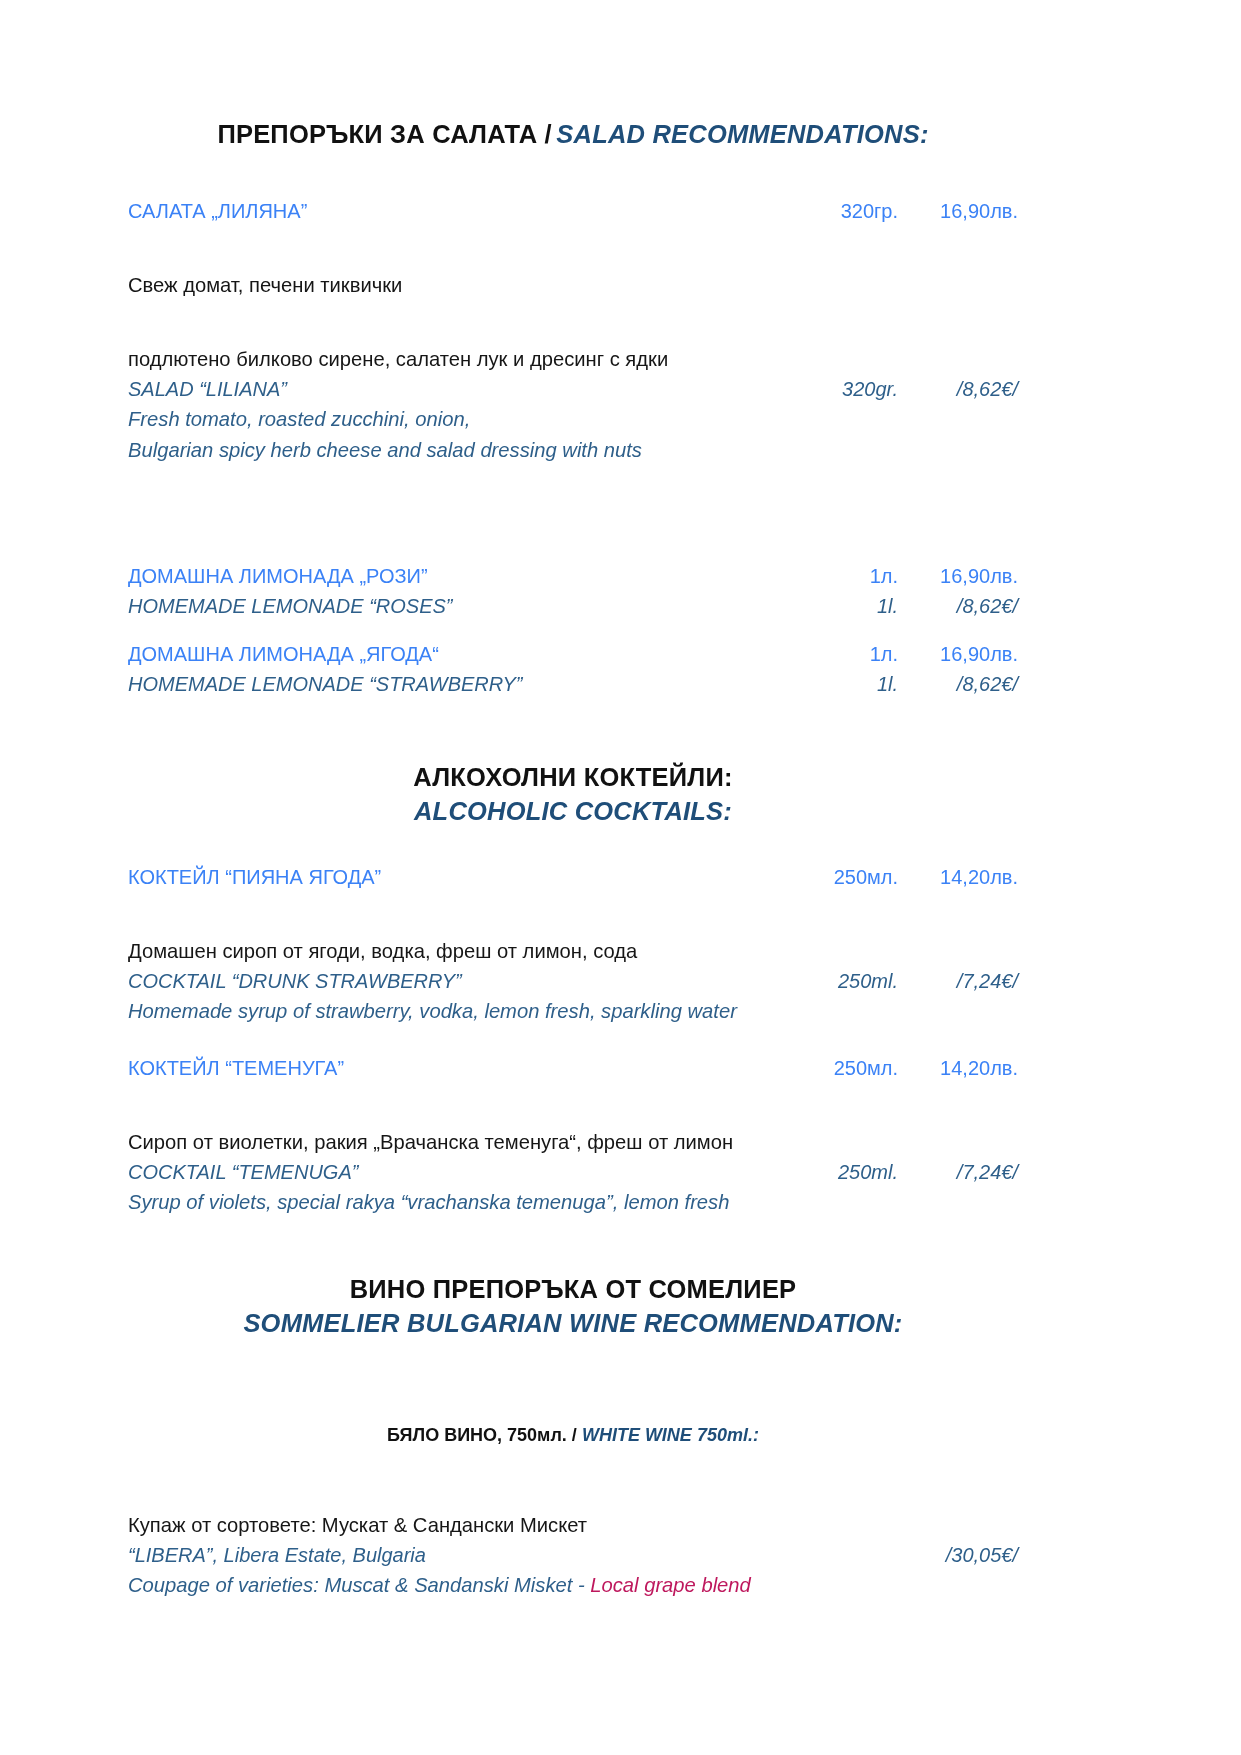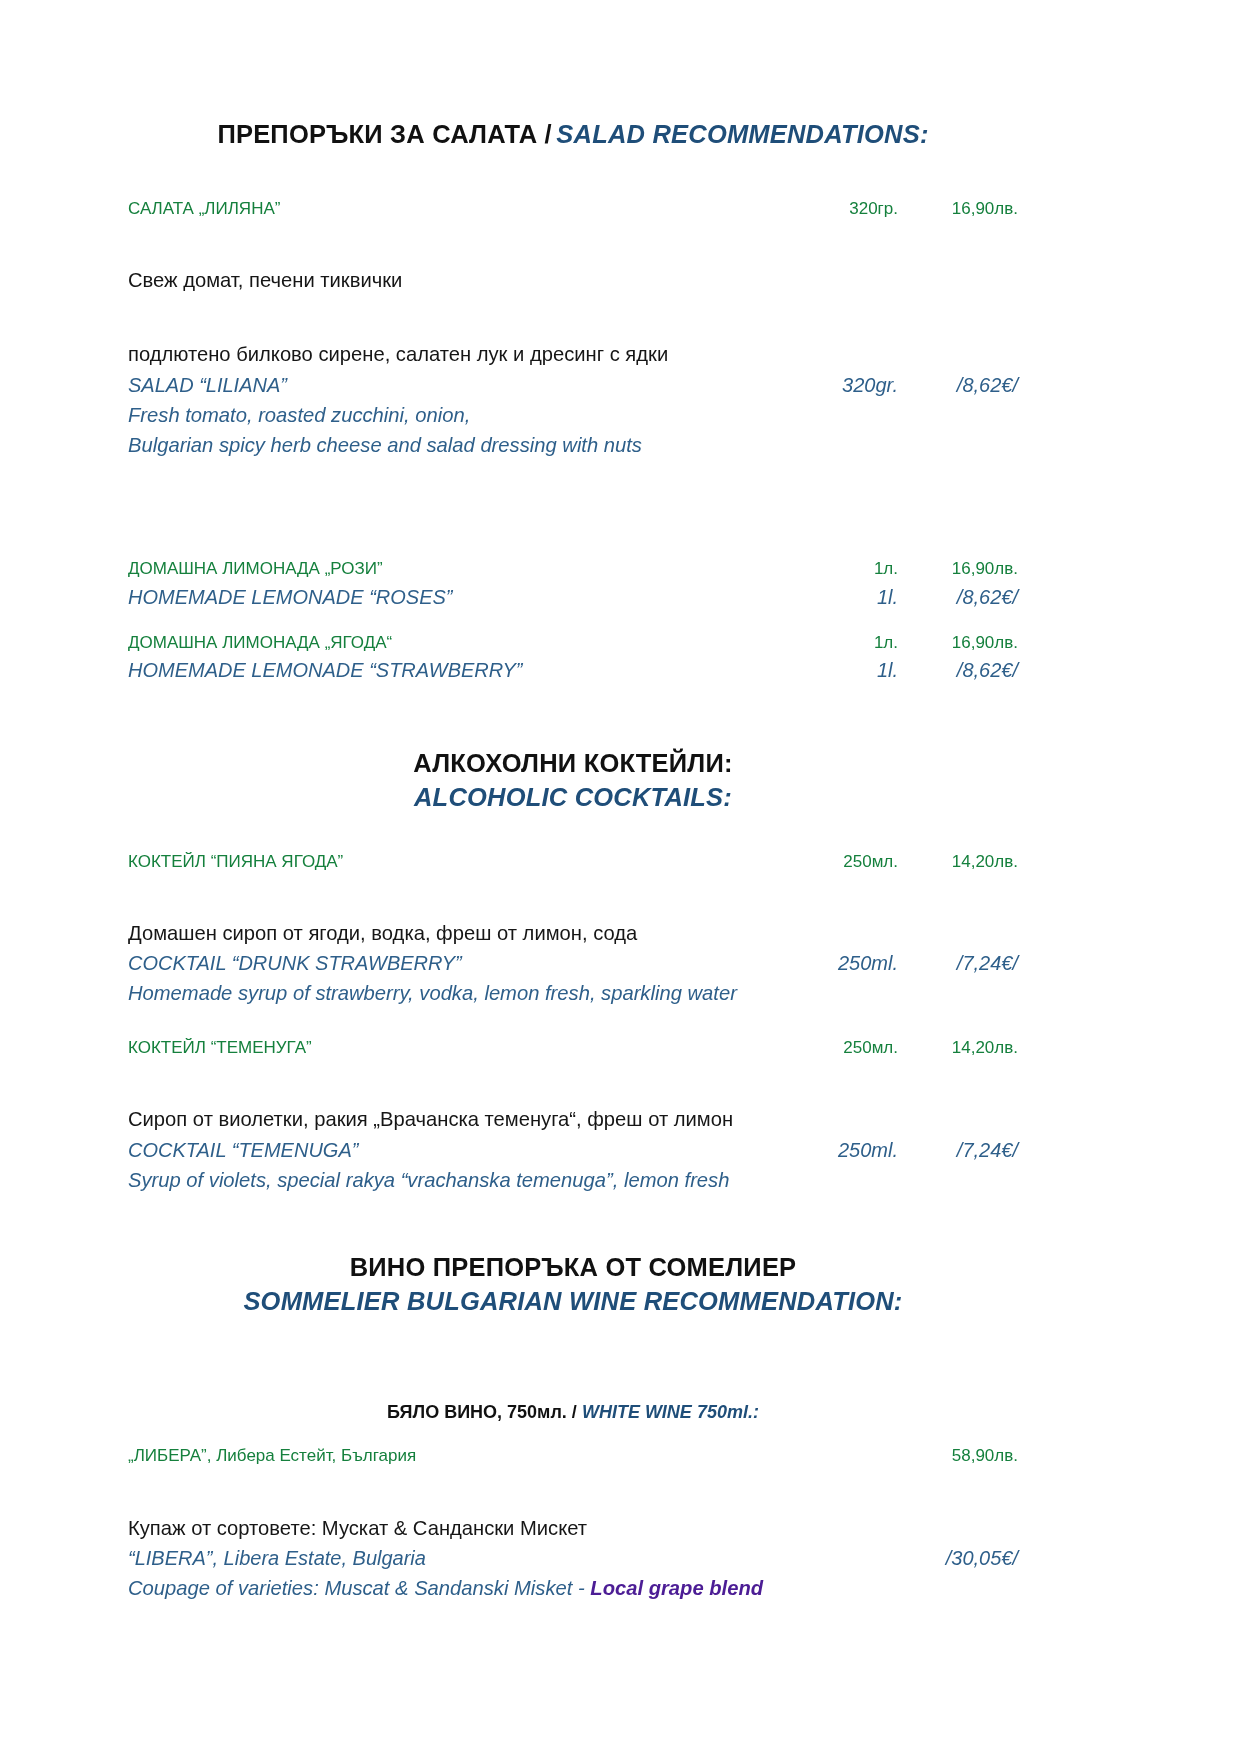--- a/index.html
+++ b/index.html
@@ -79,37 +79,37 @@
     flex: 0 0 auto;
     text-align: right;
     width: 112px;
   }
   .row .price {
     flex: 0 0 auto;
     text-align: right;
     width: 120px;
   }
   .bg-line {
-    font-size: 17px;
-    color: #15803d;
+    font-size: 20px;
+    color: #3b82f6;
   }
   .en-line {
     font-size: 20px;
     color: #2e5f8a;
     font-style: italic;
   }
   .desc {
     font-size: 20.2px;
     line-height: 1.50;
   }
   .desc.bg { color: #161616; margin-top: 44px; }
   .desc.en { color: #2e5f8a; font-style: italic; }
   .accent-red {
-    color: #4c1d95;
-    font-weight: bold;
+    color: #be185d;
+    font-weight: normal;
     font-style: italic;
     margin-top: 36px;
   }
 
   .sp-18 { height: 18px; }
   .sp-26 { height: 26px; }
   .sp-34 { height: 34px; }
   .sp-44 { height: 44px; }
   .sp-56 { height: 56px; }
   .sp-62 { height: 62px; }
@@ -227,25 +227,20 @@
   <div class="sp-34"></div>
 
   <div class="sub-head">
     <span class="bg">БЯЛО ВИНО, 750мл. /</span>
     <span class="en">WHITE WINE 750ml.:</span>
   </div>
 
   <div class="sp-18"></div>
 
   <div class="item">
-    <div class="row">
-      <span class="name bg-line">„ЛИБЕРА”, Либера Естейт, България</span>
-      <span class="qty bg-line"></span>
-      <span class="price bg-line">58,90лв.</span>
-    </div>
     <div class="desc bg">Купаж от сортовете: Мускат &amp; Сандански Мискет</div>
     <div class="row">
       <span class="name en-line">“LIBERA”, Libera Estate, Bulgaria</span>
       <span class="qty en-line"></span>
       <span class="price en-line">/30,05€/</span>
     </div>
     <div class="desc en">
       <span>Coupage of varieties: Muscat &amp; Sandanski Misket - </span><span class="accent-red">Local grape blend</span>
     </div>
   </div>

